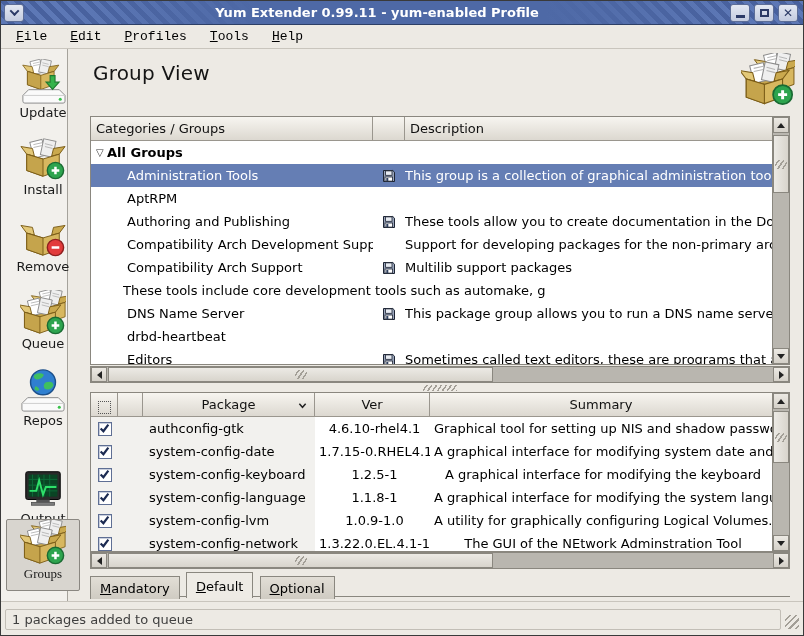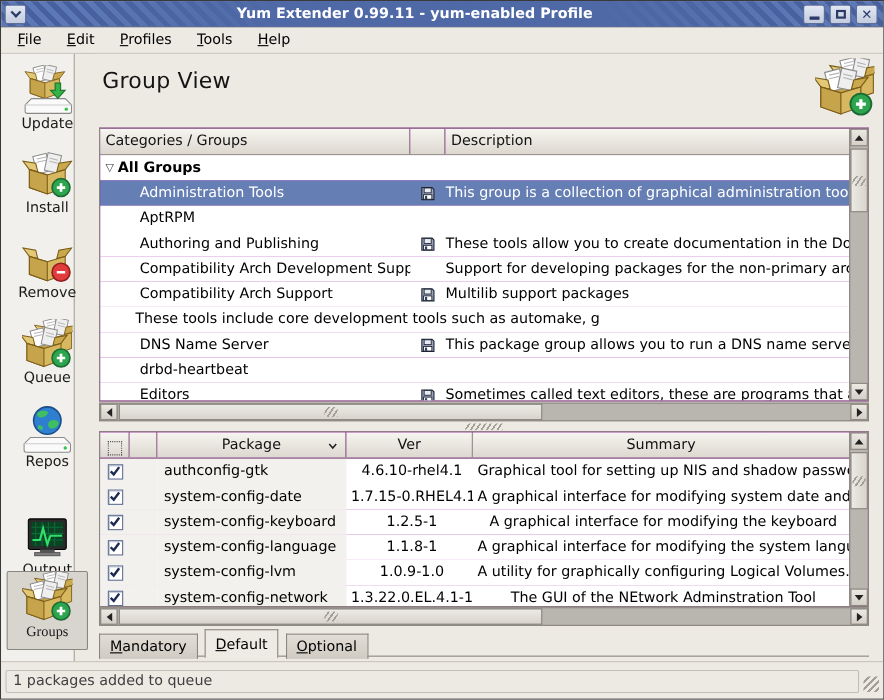--- a/index.html
+++ b/index.html
@@ -18,37 +18,37 @@
     border:1px solid #5c6d97; border-radius:3px; display:flex; align-items:center; justify-content:center; margin:0 2px; cursor:default; }
   .wm-chevron { width:7px; height:7px; border-left:2px solid #2b3a66; border-bottom:2px solid #2b3a66; transform:rotate(-45deg) translate(1px,-1px); }
   .glyph-min { width:9px; height:3px; background:#2b3a66; margin-top:7px; }
   .glyph-max { width:9px; height:8px; border:2px solid #2b3a66; }
   .glyph-close { color:#2b3a66; font-weight:bold; font-size:12px; line-height:1; }
   .tb-left { position:relative; margin-left:3px; }
   .tb-right { position:relative; display:flex; margin-right:3px; }
 
   
   .menubar { position:absolute; left:0; top:24px; right:0; height:24px; background:#edeae4; border-bottom:1px solid #c9c5bd; display:flex; align-items:center; padding-left:8px; }
-  .mi { display:inline-block; padding:7px 7px; margin-right:9px; cursor:default; }
+  .mi { display:inline-block; padding:7px 7px; margin-right:9px; cursor:default;font-family:Liberation Mono, monospace; }
   .mi::first-letter { text-decoration:underline; }
 
   
   .sidebar { position:absolute; left:0; top:48px; width:67px; bottom:34px; background:#f2f0ec; border-right:1px solid #a5a29b; }
   .side-item { position:absolute; left:5px; width:74px; height:72px; display:flex; flex-direction:column; align-items:center; justify-content:flex-start; cursor:default; }
   .side-item svg { width:46px; height:46px; }
   .side-label { font-size:13px; color:#1a1a1a; margin-top:0px; }
   .side-item.active { background:#d8d5cf; border:1px solid #8a8781; border-radius:2px;font-family:Liberation Serif, serif; }
 
   
   .content { position:absolute; left:86px; top:48px; right:0; bottom:34px; background:#edeae4; }
   .page-title { position:absolute; left:6px; top:12px; font-size:20px; color:#151515; letter-spacing:0.2px; }
   .page-icon { position:absolute; right:8px; top:4px; width:54px; height:54px; }
 
   
-  .table { position:absolute; left:3px; width:700px; background:#a21caf; border:1px solid #8a877f; overflow:hidden; }
+  .table { position:absolute; left:3px; width:700px; background:#fca5a5; border:1px solid #8a877f; overflow:hidden; }
   .thead { display:flex; height:24px; margin-right:17px; }
   .th { background:linear-gradient(#f7f5f0,#dcd8d0); border-right:1px solid #9a968e; border-bottom:1px solid #9a968e; padding:4px 5px 0 5px; font-size:13px; color:#111; white-space:nowrap; overflow:hidden; position:relative; }
   .th:last-child { border-right:none; }
   .tbody { overflow:hidden; position:absolute; left:0; right:17px; top:24px; bottom:0; }
   .tr { display:flex; height:23px; align-items:center; background:#fff; }
   .tr.selected { background:#657eb4; color:#fff; }
   .c-name { width:282px; display:flex; align-items:center; white-space:nowrap; overflow:hidden; flex:none; }
   .c-icn  { width:32px; display:flex; justify-content:center; flex:none; }
   .c-desc { flex:1; white-space:nowrap; overflow:hidden; }
   .indent1 { padding-left:36px; }

